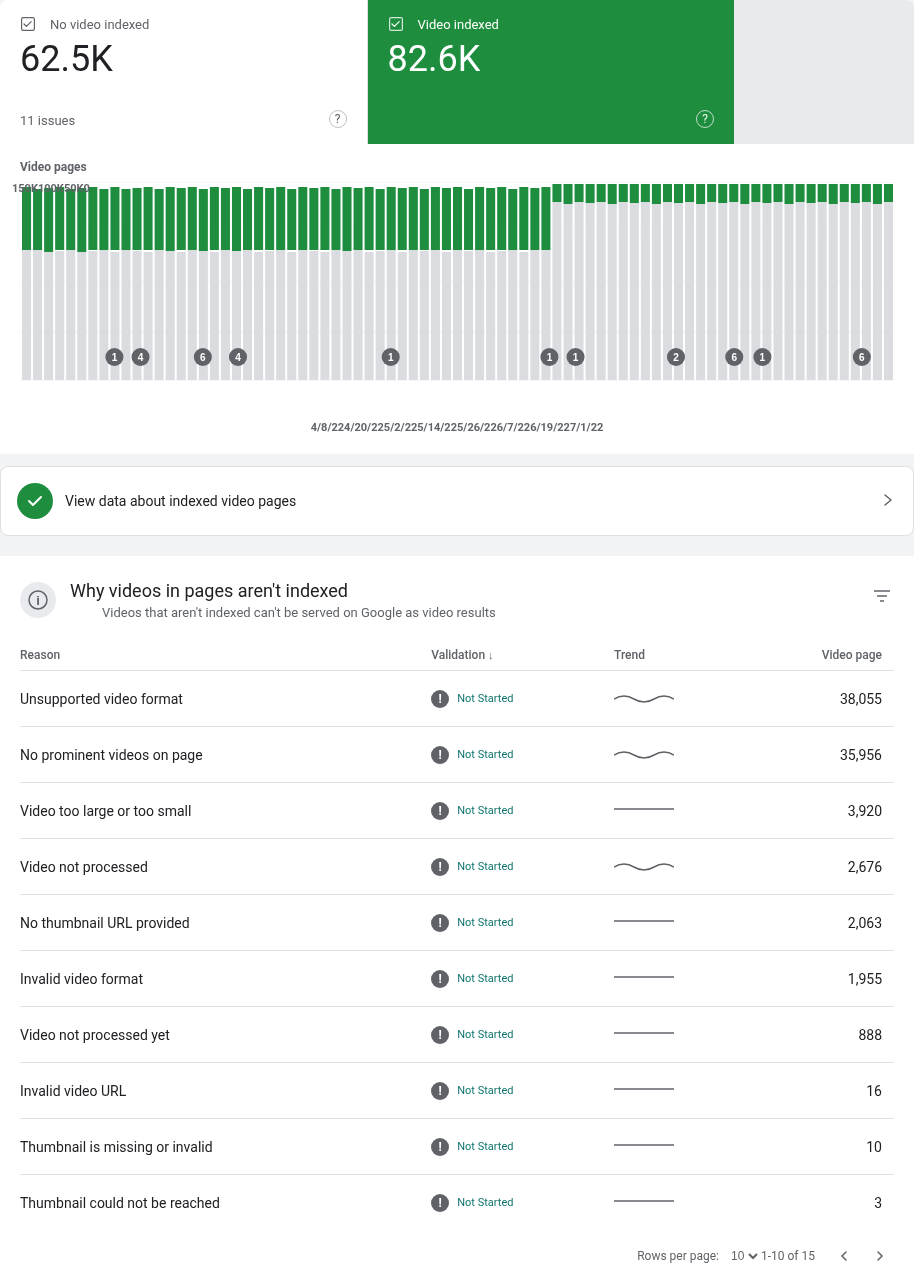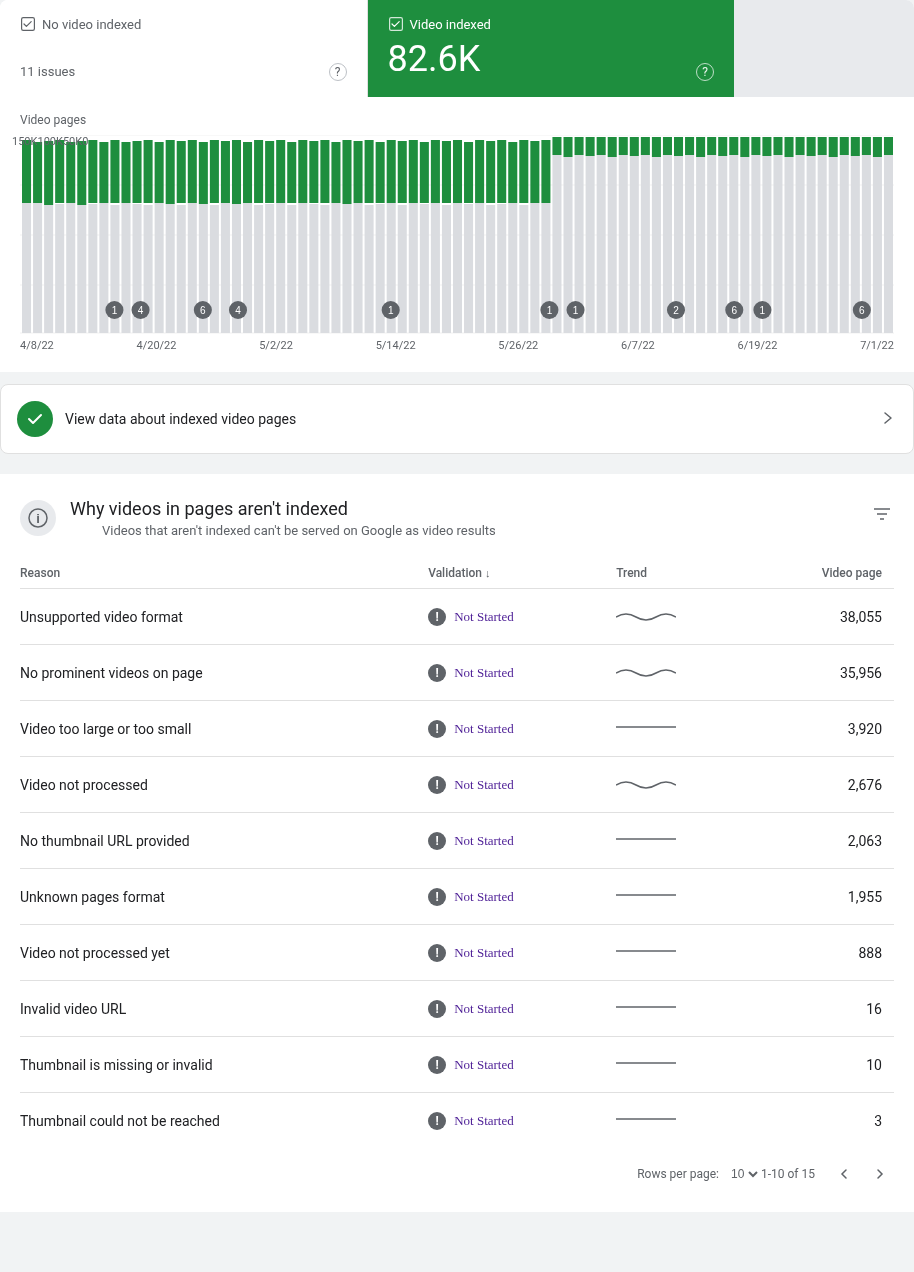--- a/index.html
+++ b/index.html
@@ -3,40 +3,40 @@
   <meta charset="utf-8">
   <style>
     * { box-sizing: border-box; margin: 0; padding: 0; }
     body { font-family: 'Roboto', Arial, sans-serif; background: #f1f3f4; font-size: 14px; color: #202124; width: 914px; }
 
     
     .cards-row { display: flex; background: #fff; border-radius: 8px 8px 0 0; overflow: hidden; }
     .card { padding: 16px 20px; flex: 1; position: relative; }
     .card.no-video { background: #fff; border-right: 1px solid #e0e0e0; }
     .card.video-indexed { background: #1e8e3e; color: #fff; }
-    .card-check { display: flex; align-items: center; gap: 6px; font-size: 13px; margin-bottom: 6px; }
+    .card-check { display: flex; align-items: center; gap: 14px; font-size: 13px; margin-bottom: 6px; }
     .card.no-video .card-check { color: #5f6368; }
     .card.video-indexed .card-check { color: #fff; }
     .card-check svg { width: 16px; height: 16px; }
     .card-value { font-size: 36px; font-weight: 400; line-height: 1.2; }
     .card.no-video .card-value { color: #202124; }
     .card.video-indexed .card-value { color: #fff; }
     .card-sub { font-size: 13px; margin-top: 4px; }
     .card.no-video .card-sub { color: #5f6368; margin-top: 32px; }
     .card-help { position: absolute; bottom: 16px; right: 20px; width: 18px; height: 18px; border-radius: 50%; border: 1px solid; display: flex; align-items: center; justify-content: center; font-size: 12px; cursor: pointer; }
     .card.no-video .card-help { border-color: #bdc1c6; color: #5f6368; }
     .card.video-indexed .card-help { border-color: rgba(255,255,255,0.7); color: rgba(255,255,255,0.9); }
     .card-spacer { width: 180px; background: #e8eaed; }
 
     
-    .chart-section { background: #fff; padding: 16px 20px 20px; margin-bottom: 12px; }
+    .chart-section { background: #fff; padding: 16px 20px 20px; margin-bottom: 12px; font-weight: bold; }
     .chart-label { font-size: 12px; color: #5f6368; margin-bottom: 8px; }
     .chart-area { position: relative; height: 200px; }
     .chart-svg { width: 100%; height: 100%; }
-    .chart-axis-labels { display: flex; justify-content: space-between; padding: 4px 0 0; font-size: 11px; color: #5f6368; }
+    .chart-axis-labels { display: flex; justify-content: center; padding: 4px 0 0; font-size: 11px; color: #5f6368; margin-top: 35px; }
 
     
     .view-data-link { background: #fff; border-radius: 8px; margin: 0 0 4px; padding: 0 16px; display: flex; align-items: center; border: 1px solid #e0e0e0; }
     .view-data-link-inner { display: flex; align-items: center; gap: 12px; padding: 16px 0; flex: 1; }
     .view-data-link-text { font-size: 14px; color: #202124; }
     .view-data-chevron { margin-left: auto; color: #5f6368; }
 
     
     .why-section { background: #fff; padding: 24px 20px 0; }
     .why-header { display: flex; align-items: flex-start; gap: 14px; margin-bottom: 20px; }
@@ -51,21 +51,21 @@
     .table thead th:first-child { padding-left: 0; }
     .table thead th.right { text-align: right; }
     .table tbody tr { border-bottom: 1px solid #e0e0e0; }
     .table tbody tr:last-child { border-bottom: none; }
     .table tbody td { padding: 14px 12px 14px 0; font-size: 14px; color: #202124; vertical-align: middle; }
     .table tbody td:first-child { padding-left: 0; }
     .table tbody td.right { text-align: right; }
     .validation-cell { display: flex; align-items: center; gap: 8px; }
     .not-started-icon { width: 18px; height: 18px; border-radius: 50%; background: #5f6368; display: flex; align-items: center; justify-content: center; flex-shrink: 0; }
     .not-started-icon::after { content: '!'; color: #fff; font-size: 12px; font-weight: 700; }
-    .validation-text { font-size: 13px; color: #4c1d95; font-family: Liberation Serif, serif; }
+    .validation-text { font-size: 11px; color: #0f766e; }
 
     
     .pagination { display: flex; align-items: center; justify-content: flex-end; gap: 0; padding: 12px 0 24px; font-size: 12px; color: #5f6368; background: #fff; }
     .pagination-rows { display: flex; align-items: center; gap: 8px; }
     .pagination-count { margin-right: 15px; }
     .pagination-nav { display: flex; gap: 8px; }
     .pagination-btn { width: 28px; height: 28px; border: none; background: none; cursor: pointer; border-radius: 50%; display: flex; align-items: center; justify-content: center; color: #5f6368; }
     .rows-select { border: none; background: transparent; font-size: 12px; color: #5f6368; cursor: pointer; }
     .sort-arrow { font-size: 11px; color: #5f6368; }
 
@@ -76,20 +76,21 @@
 
 <div class="cards-row">
   <div class="card no-video">
     <div class="card-check">
       <svg viewBox="0 0 20 20" fill="none">
         <rect x="2" y="2" width="16" height="16" rx="2" stroke="#5f6368" stroke-width="1.5" fill="none"></rect>
         <path d="M5 10l3 3 6-6" stroke="#5f6368" stroke-width="1.5" stroke-linecap="round" stroke-linejoin="round"></path>
       </svg>
       <span>No video indexed</span>
     </div>
+    <div class="card-value">62.5K</div>
     <div class="card-sub">11 issues</div>
     <div class="card-help">?</div>
   </div>
   <div class="card video-indexed">
     <div class="card-check">
       <svg viewBox="0 0 20 20" fill="none">
         <rect x="2" y="2" width="16" height="16" rx="2" stroke="rgba(255,255,255,0.8)" stroke-width="1.5" fill="none"></rect>
         <path d="M5 10l3 3 6-6" stroke="#fff" stroke-width="1.5" stroke-linecap="round" stroke-linejoin="round"></path>
       </svg>
       <span>Video indexed</span>
@@ -427,21 +428,21 @@
         <div class="not-started-icon"></div>
         <span class="validation-text">Not Started</span>
       </div>
     </td>
     <td><svg width="60" height="24" viewBox="0 0 60 24">
               <line x1="0" y1="12" x2="60" y2="12" stroke="#5f6368" stroke-width="1.5"></line>
             </svg></td>
     <td class="right">2,063</td>
   </tr>
         <tr>
-    <td>Unknown pages format</td>
+    <td>Invalid video format</td>
     <td>
       <div class="validation-cell">
         <div class="not-started-icon"></div>
         <span class="validation-text">Not Started</span>
       </div>
     </td>
     <td><svg width="60" height="24" viewBox="0 0 60 24">
               <line x1="0" y1="12" x2="60" y2="12" stroke="#5f6368" stroke-width="1.5"></line>
             </svg></td>
     <td class="right">1,955</td>

